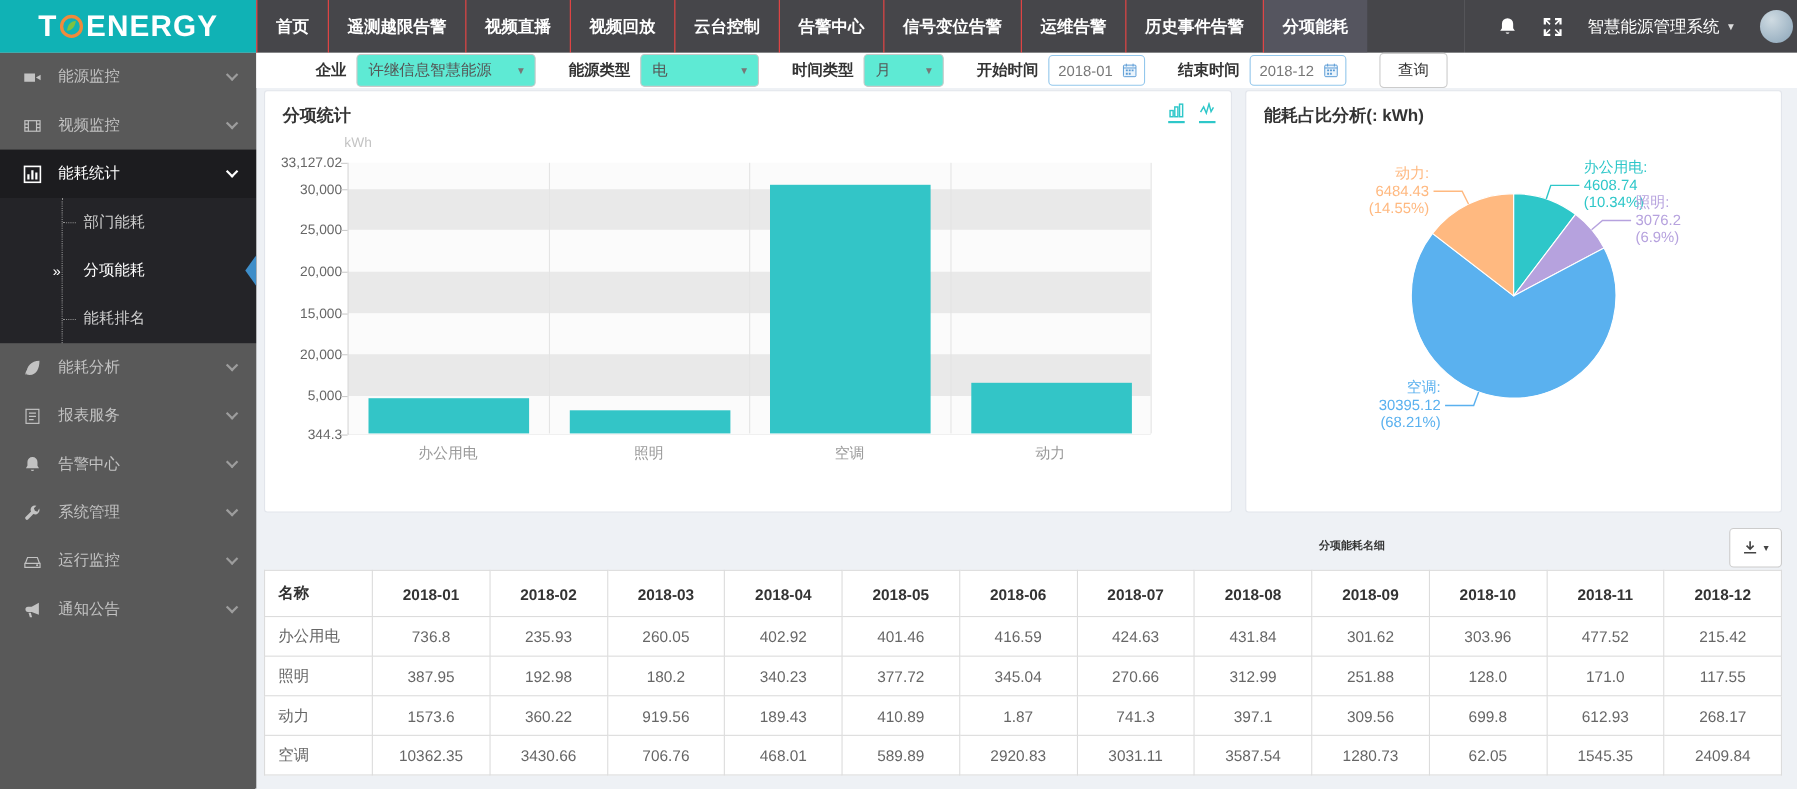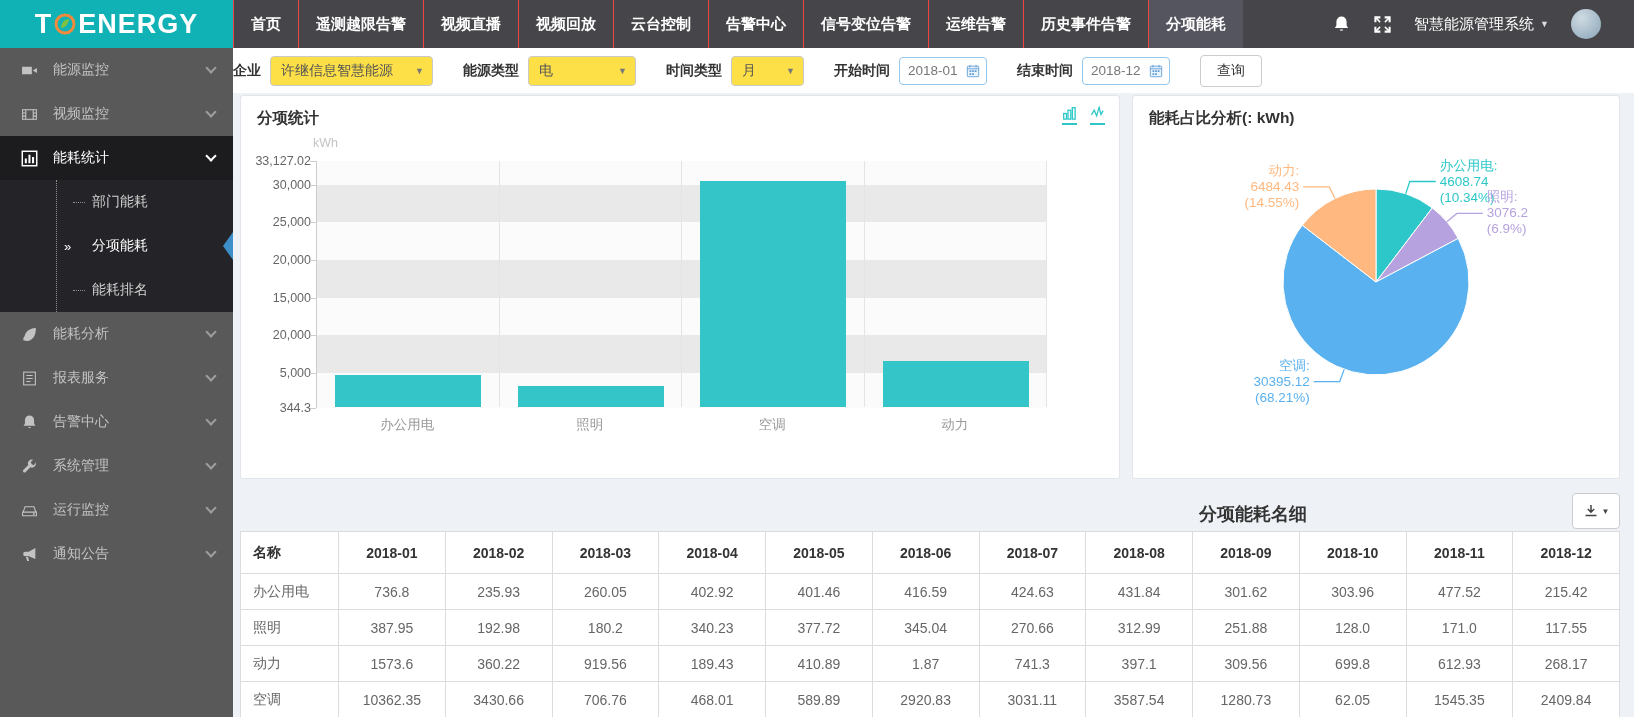--- a/index.html
+++ b/index.html
@@ -8,51 +8,51 @@
 
   
   .topbar{display:flex;height:48px;width:100%;}
   .logo{width:233px;background:#10b2b5;color:#fff;display:flex;align-items:center;justify-content:center;
         font-weight:bold;font-size:27px;letter-spacing:1px;flex:none;}
   .logo .at{display:inline-flex;margin:0 1px;}
   .nav{flex:1;background:#46464a;display:flex;align-items:stretch;min-width:0;}
   .nav-item{display:flex;align-items:center;padding:0 17px;color:#fff;font-size:15px;font-weight:bold;
         border-left:1px solid #ef4444;cursor:pointer;white-space:nowrap;}
   .nav-item.active{background:#55555f;}
-  .top-right{background:#46464a;display:flex;align-items:center;gap:22px;padding:0 33px 0 30px;flex:none;}
+  .top-right{background:#46464a;display:flex;align-items:center;gap:22px;padding:0 4px 0 30px;flex:none;}
   .sysname{color:#fff;font-size:15px;display:flex;align-items:center;gap:6px;white-space:nowrap;}
   .sysname .caret{font-size:9px;color:#ddd;}
   .avatar{width:30px;height:30px;border-radius:50%;background:radial-gradient(circle at 35% 30%,#cfdbe2,#8aa4b8);flex:none;}
 
   
   .shell{display:flex;height:669px;width:100%;}
   .side{width:233px;flex:none;background:#595959;color:#c3c3c3;overflow:hidden;}
   .side-item{height:44px;display:flex;align-items:center;padding:0 18px 0 20px;font-size:14px;cursor:pointer;position:relative;}
   .side-item .ic{width:19px;height:19px;margin-right:14px;display:inline-flex;align-items:center;justify-content:center;flex:none;}
   .side-item .lbl{flex:1;}
   .chev{width:8px;height:8px;border-right:2px solid #9d9d9d;border-bottom:2px solid #9d9d9d;
         transform:rotate(45deg);margin-top:-4px;flex:none;}
   .grp-head{background:#1c1c1f;color:#fff;}
   .grp-head .chev{border-color:#fff;}
-  .grp-kids{background:#242428;position:relative;padding-left:16px;}
+  .grp-kids{background:#242428;position:relative;}
   .grp-kids::before{content:"";position:absolute;left:56px;top:0;bottom:0;border-left:1px dotted #8f8f8f;}
   .sub-item{height:44px;display:flex;align-items:center;padding-left:76px;font-size:14px;color:#cfcfcf;cursor:pointer;position:relative;}
   .sub-item .stub{position:absolute;left:57px;width:12px;border-top:1px dotted #8f8f8f;}
   .sub-item.active{color:#fff;}
   .sub-item.active .pre{position:absolute;left:48px;font-size:13px;color:#fff;}
   .sub-item.active .marker{position:absolute;right:0;top:50%;margin-top:-14px;width:0;height:0;
         border-top:14px solid transparent;border-bottom:14px solid transparent;border-right:10px solid #3e8ec9;}
 
   .main{flex:1;display:flex;flex-direction:column;min-width:0;}
 
   
-  .filters{height:45px;background:#fff;display:flex;align-items:center;flex:none;}
+  .filters{height:32px;background:#fff;display:flex;align-items:center;padding-left:54px;flex:none;}
   .fgroup{display:flex;align-items:center;margin-right:30px;}
   .flabel{font-size:14px;font-weight:bold;color:#333;margin-right:9px;white-space:nowrap;}
-  .select{height:30px;border:1px solid #c9c9c9;border-radius:4px;background:#fde047;display:flex;align-items:center;
+  .select{height:30px;border:1px solid #c9c9c9;border-radius:4px;background:#5eead4;display:flex;align-items:center;
         padding:0 8px 0 10px;font-size:14px;color:#555;cursor:pointer;}
   .select .val{flex:1;}
   .select .caret{font-size:9px;color:#777;margin-left:14px;}
   .sel-ent{width:163px;}
   .sel-energy{width:108px;}
   .sel-time{width:73px;}
   .dateinput{height:28px;border:1px solid #93c7ec;border-radius:4px;background:#fff;display:flex;align-items:center;
         padding:0 6px 0 8px;font-size:13.5px;color:#777;width:88px;cursor:text;}
   .dateinput .val{flex:1;}
   .btn-query{height:32px;padding:0 16px;background:#fff;border:1px solid #ccc;border-radius:4px;
@@ -73,21 +73,21 @@
   .band{position:absolute;left:0;width:100%;}
   .vgrid{position:absolute;top:0;bottom:0;width:1px;background:#e4e4e4;}
   .ybar{position:absolute;background:#33c5c7;}
   .ytick-label{position:absolute;width:66px;text-align:right;font-size:12.5px;color:#666;left:4px;}
   .ytick-mark{position:absolute;width:6px;height:1px;background:#ccc;left:69px;}
   .xlabel{position:absolute;top:320px;font-size:13.5px;color:#999;text-align:center;}
 
   
   .table-sec{margin:12px 14px 0 7px;}
   .table-cap{height:40px;position:relative;}
-  .cap-label{position:absolute;left:69.5%;top:11px;font-size:18px;font-weight:bold;color:#333;}
+  .cap-label{position:absolute;left:69.5%;top:11px;font-size:10px;font-weight:bold;color:#333;}
   .btn-export{position:absolute;right:0;top:2px;width:48px;height:36px;background:#fff;border:1px solid #ccc;
         border-radius:4px;display:flex;align-items:center;justify-content:center;gap:3px;cursor:pointer;}
   .btn-export .dn{font-size:8px;color:#444;}
   table.grid{width:100%;border-collapse:collapse;background:#fff;table-layout:fixed;}
   table.grid th,table.grid td{border:1px solid #dcdcdc;font-size:14px;}
   table.grid th{height:42px;color:#333;font-weight:bold;text-align:center;}
   table.grid td{height:36px;color:#666;text-align:center;}
   table.grid th:first-child{width:98px;text-align:left;padding-left:12px;}
   table.grid td:first-child{text-align:left;padding-left:12px;}
 </style>

